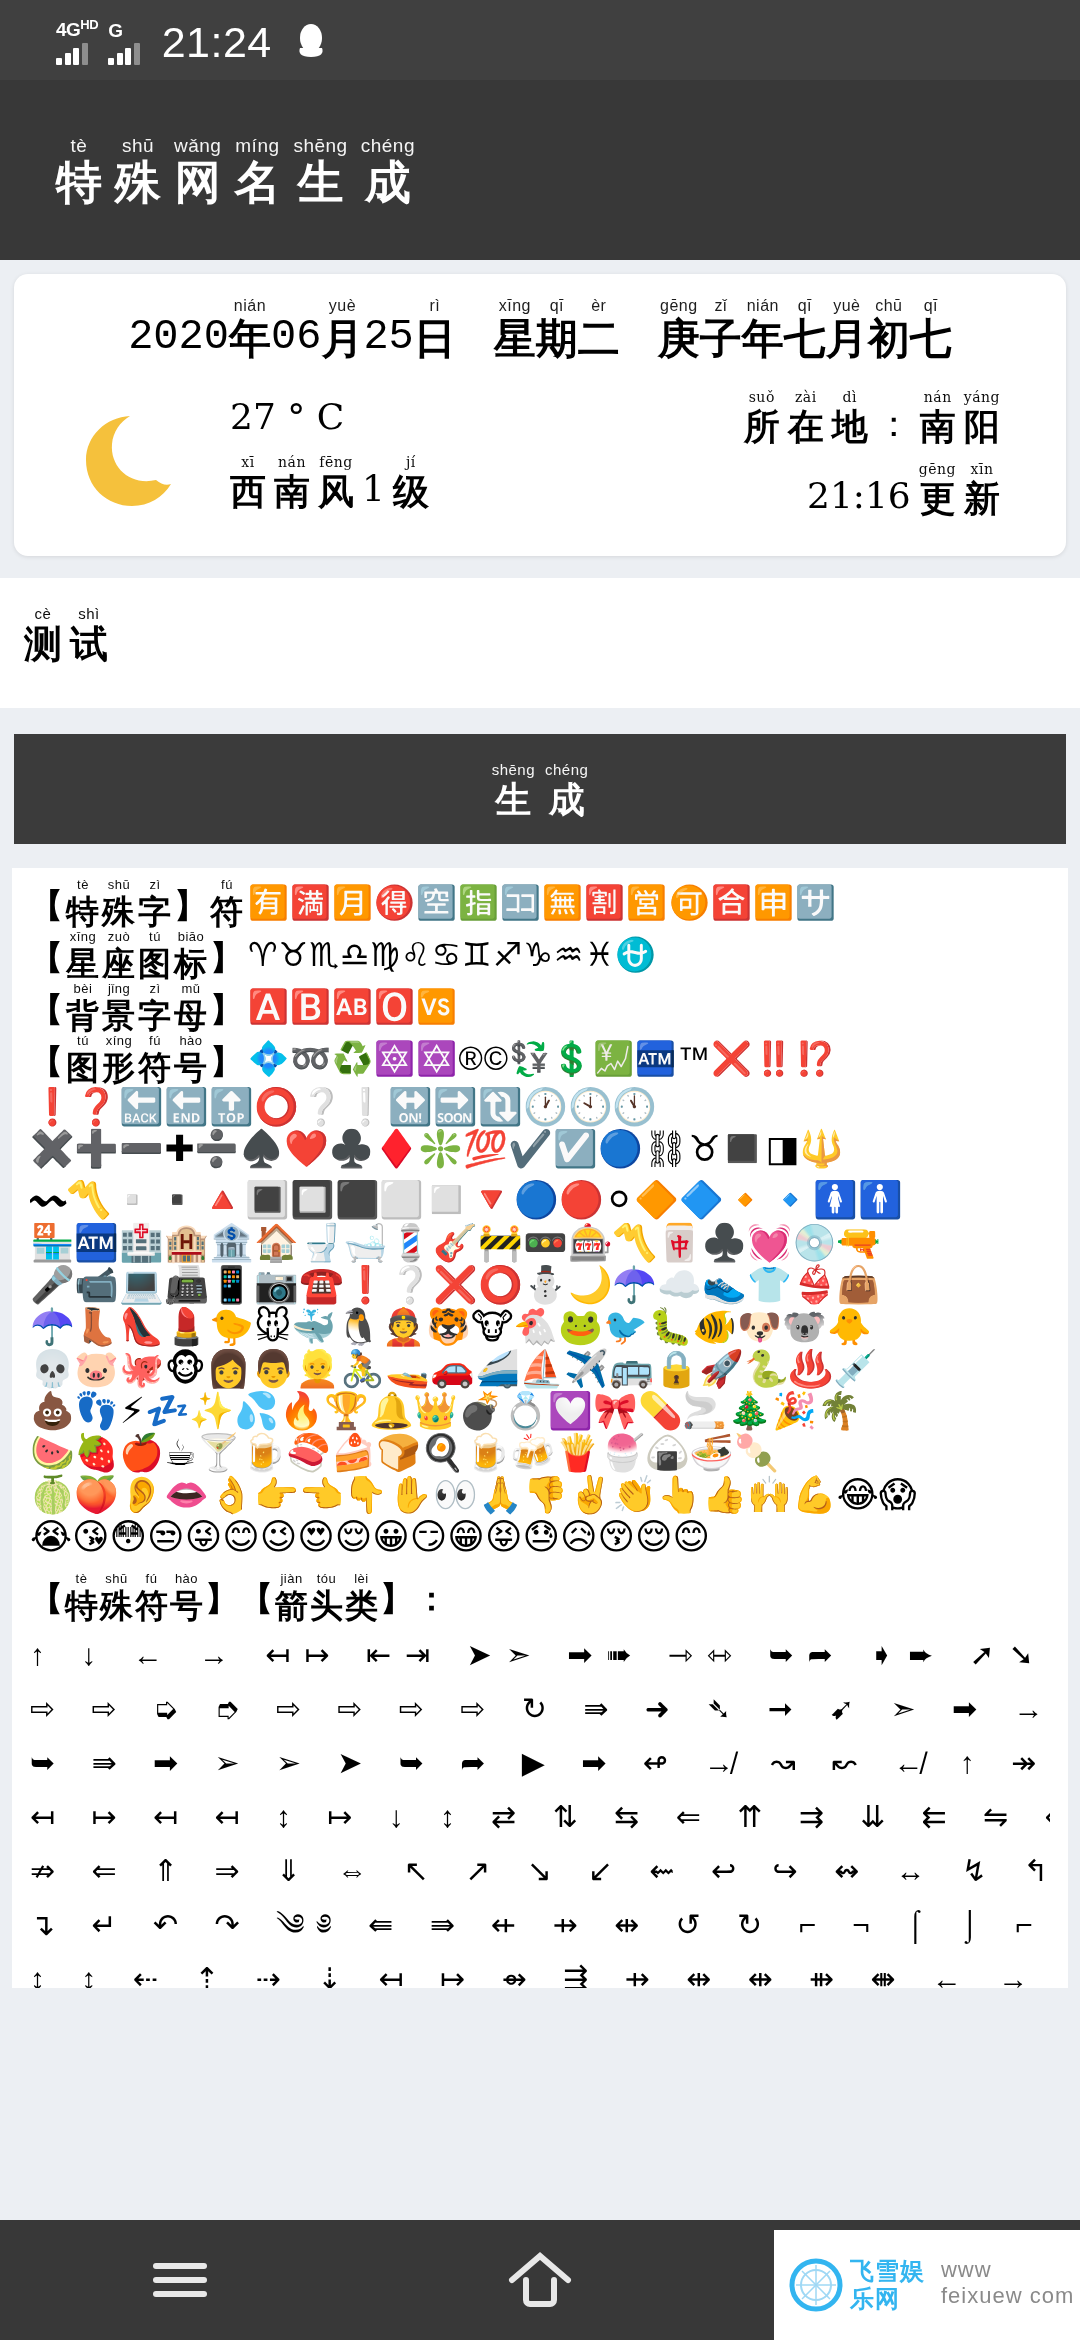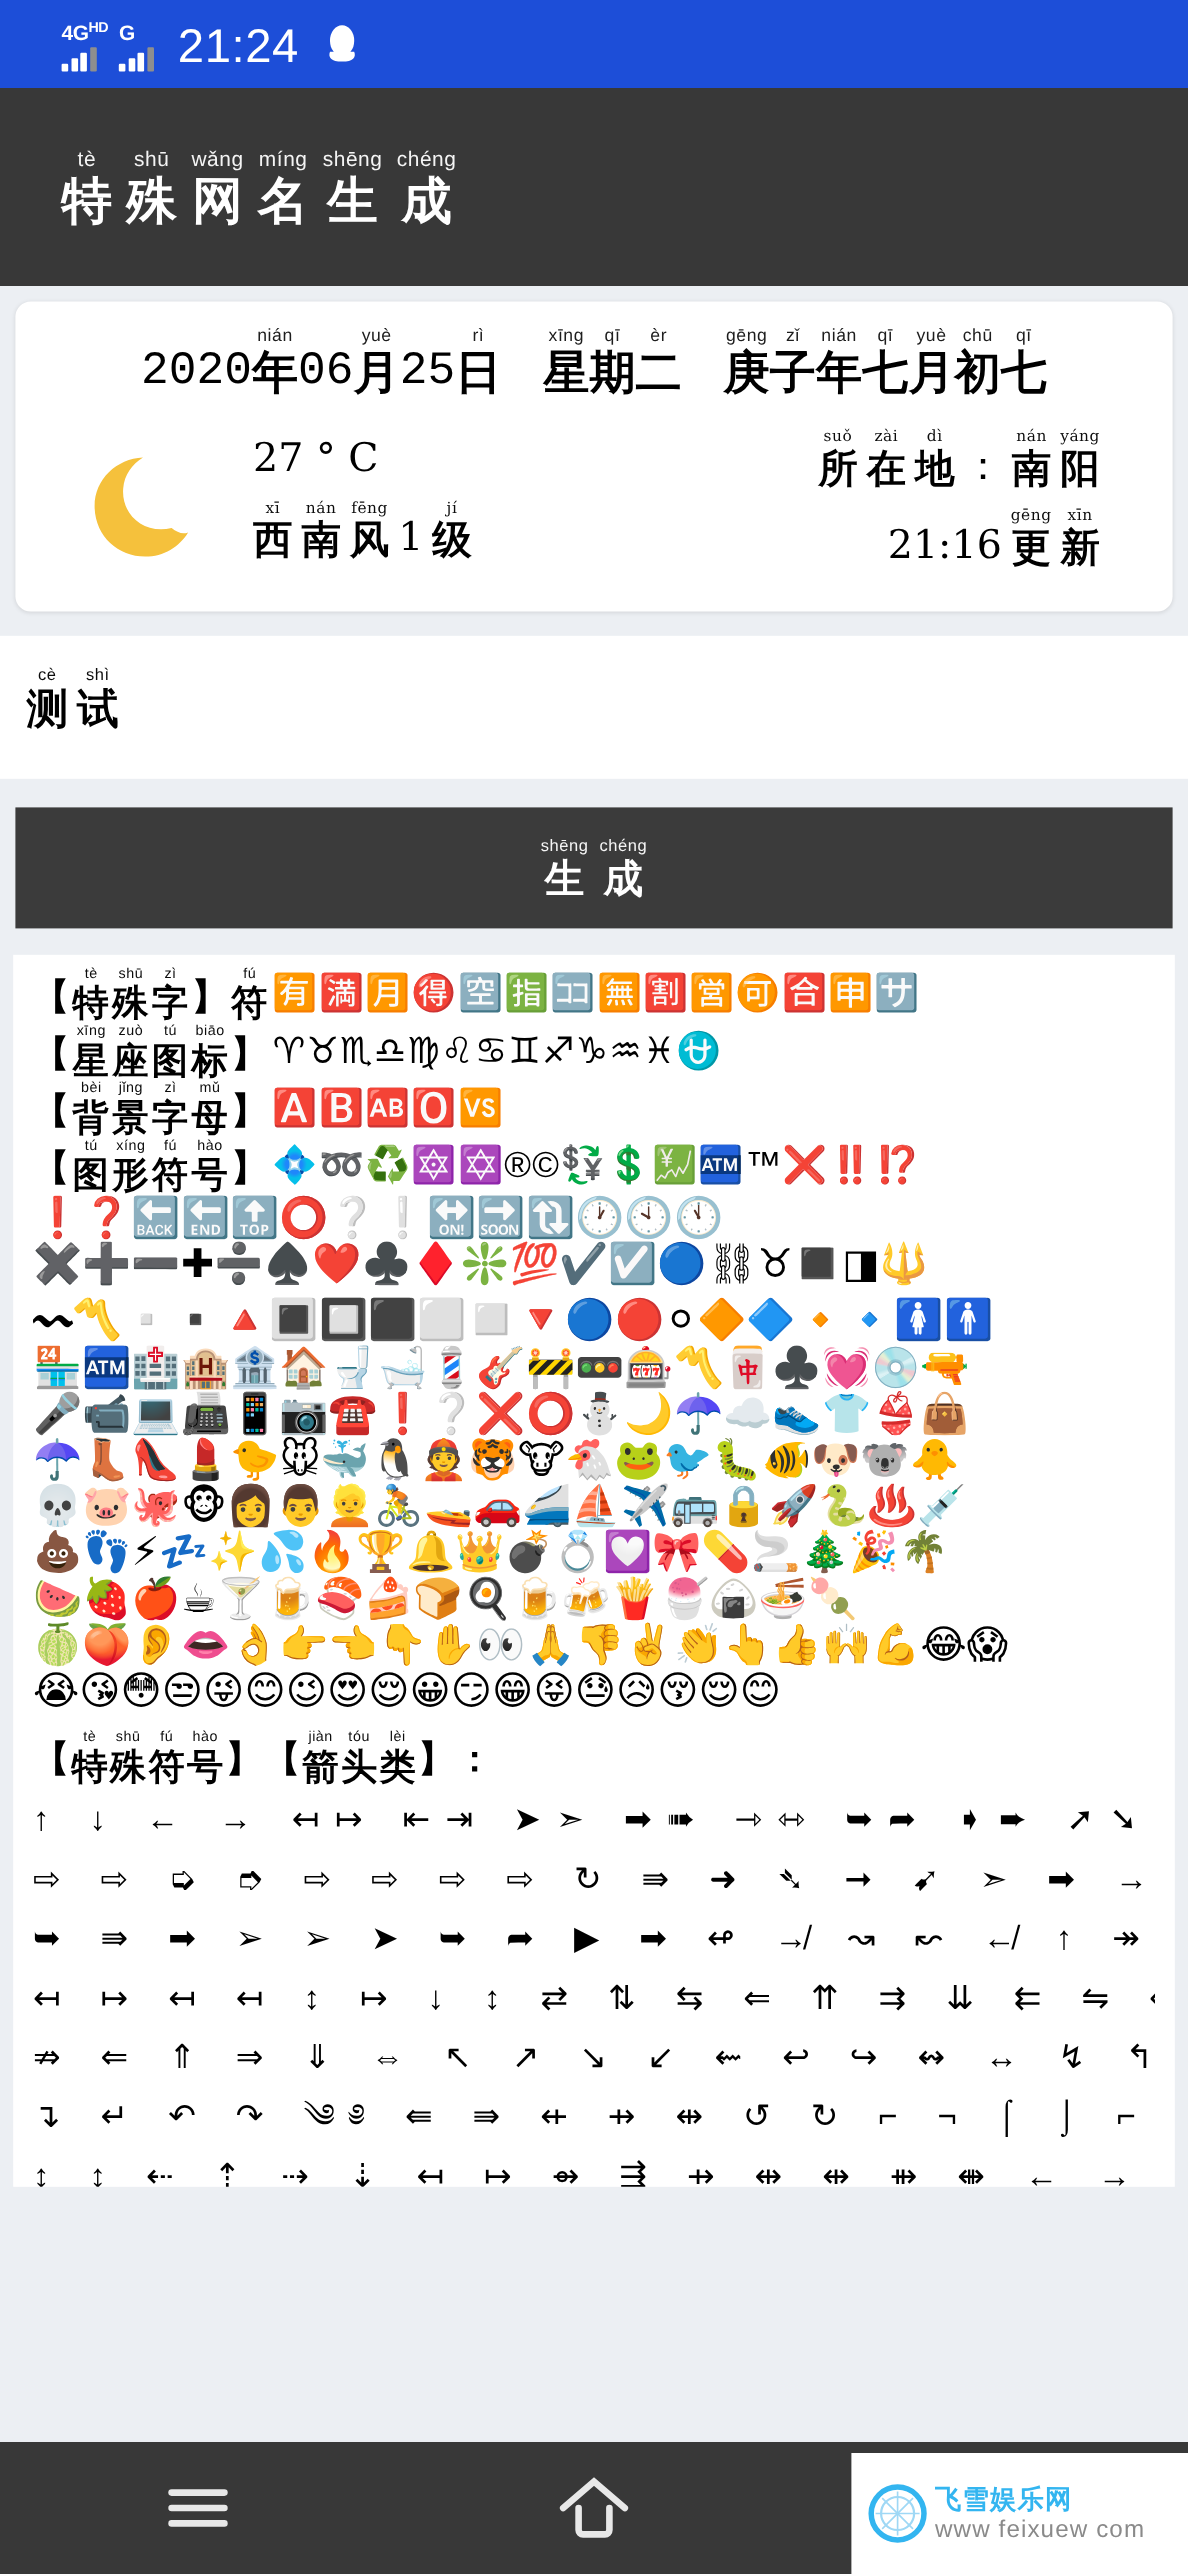--- a/index.html
+++ b/index.html
@@ -6,21 +6,21 @@
   html,body { width:1080px; height:2340px; }
   body {
     font-family: "Liberation Sans", "DejaVu Sans", sans-serif;
     background:#eceff3;
     overflow:hidden;
     position:relative;
   }
 
   
   .statusbar{
-    height:80px; background:#1d4ed8; color:#fff;
+    height:80px; background:#404040; color:#fff;
     display:flex; align-items:center; padding:0 26px;
     font-size:29px; position:relative;
   }
   .sb-left{ display:flex; align-items:flex-end; gap:10px; padding-left:30px;}
   .sig{ display:flex; flex-direction:column; align-items:flex-start; }
   .sig-label{ font-size:19px; line-height:19px; font-weight:bold; letter-spacing:-0.5px;}
   .sig-label sup{ font-size:13px; }
   .bars{ display:flex; align-items:flex-end; gap:2.5px; height:22px; margin-top:3px;}
   .bars i{ display:block; width:6px; background:#fff; border-radius:1px;}
   .bars i:nth-child(1){height:7px}
@@ -139,21 +139,21 @@
     background:#383838; display:flex; align-items:center; justify-content:space-around;
   }
   .navbar .nav-ico{ width:110px; height:120px; display:flex; align-items:center; justify-content:center;}
 
   
   .watermark{
     position:absolute; right:0; bottom:0; width:306px; height:110px;
     background:#fff; display:flex; align-items:center; gap:6px; padding-left:14px;
   }
   .wm-logo{ width:56px; height:56px; flex:0 0 auto; }
-  .wm-txt{ display:flex; flex-direction:column; line-height:1.15; }
+  .wm-txt{ display:flex; flex-direction:row; line-height:1.15; }
   .wm-cn{ font-size:24px; color:#33b5f0; font-weight:bold; letter-spacing:1px;}
   .wm-url{ font-size:22px; color:#8a8a8a; letter-spacing:1px;}
 </style>
 </head>
 <body>
 
 <div class="statusbar">
   <div class="sb-left">
     <div class="sig">
       <span class="sig-label"><span>4G</span><sup>HD</sup></span>

